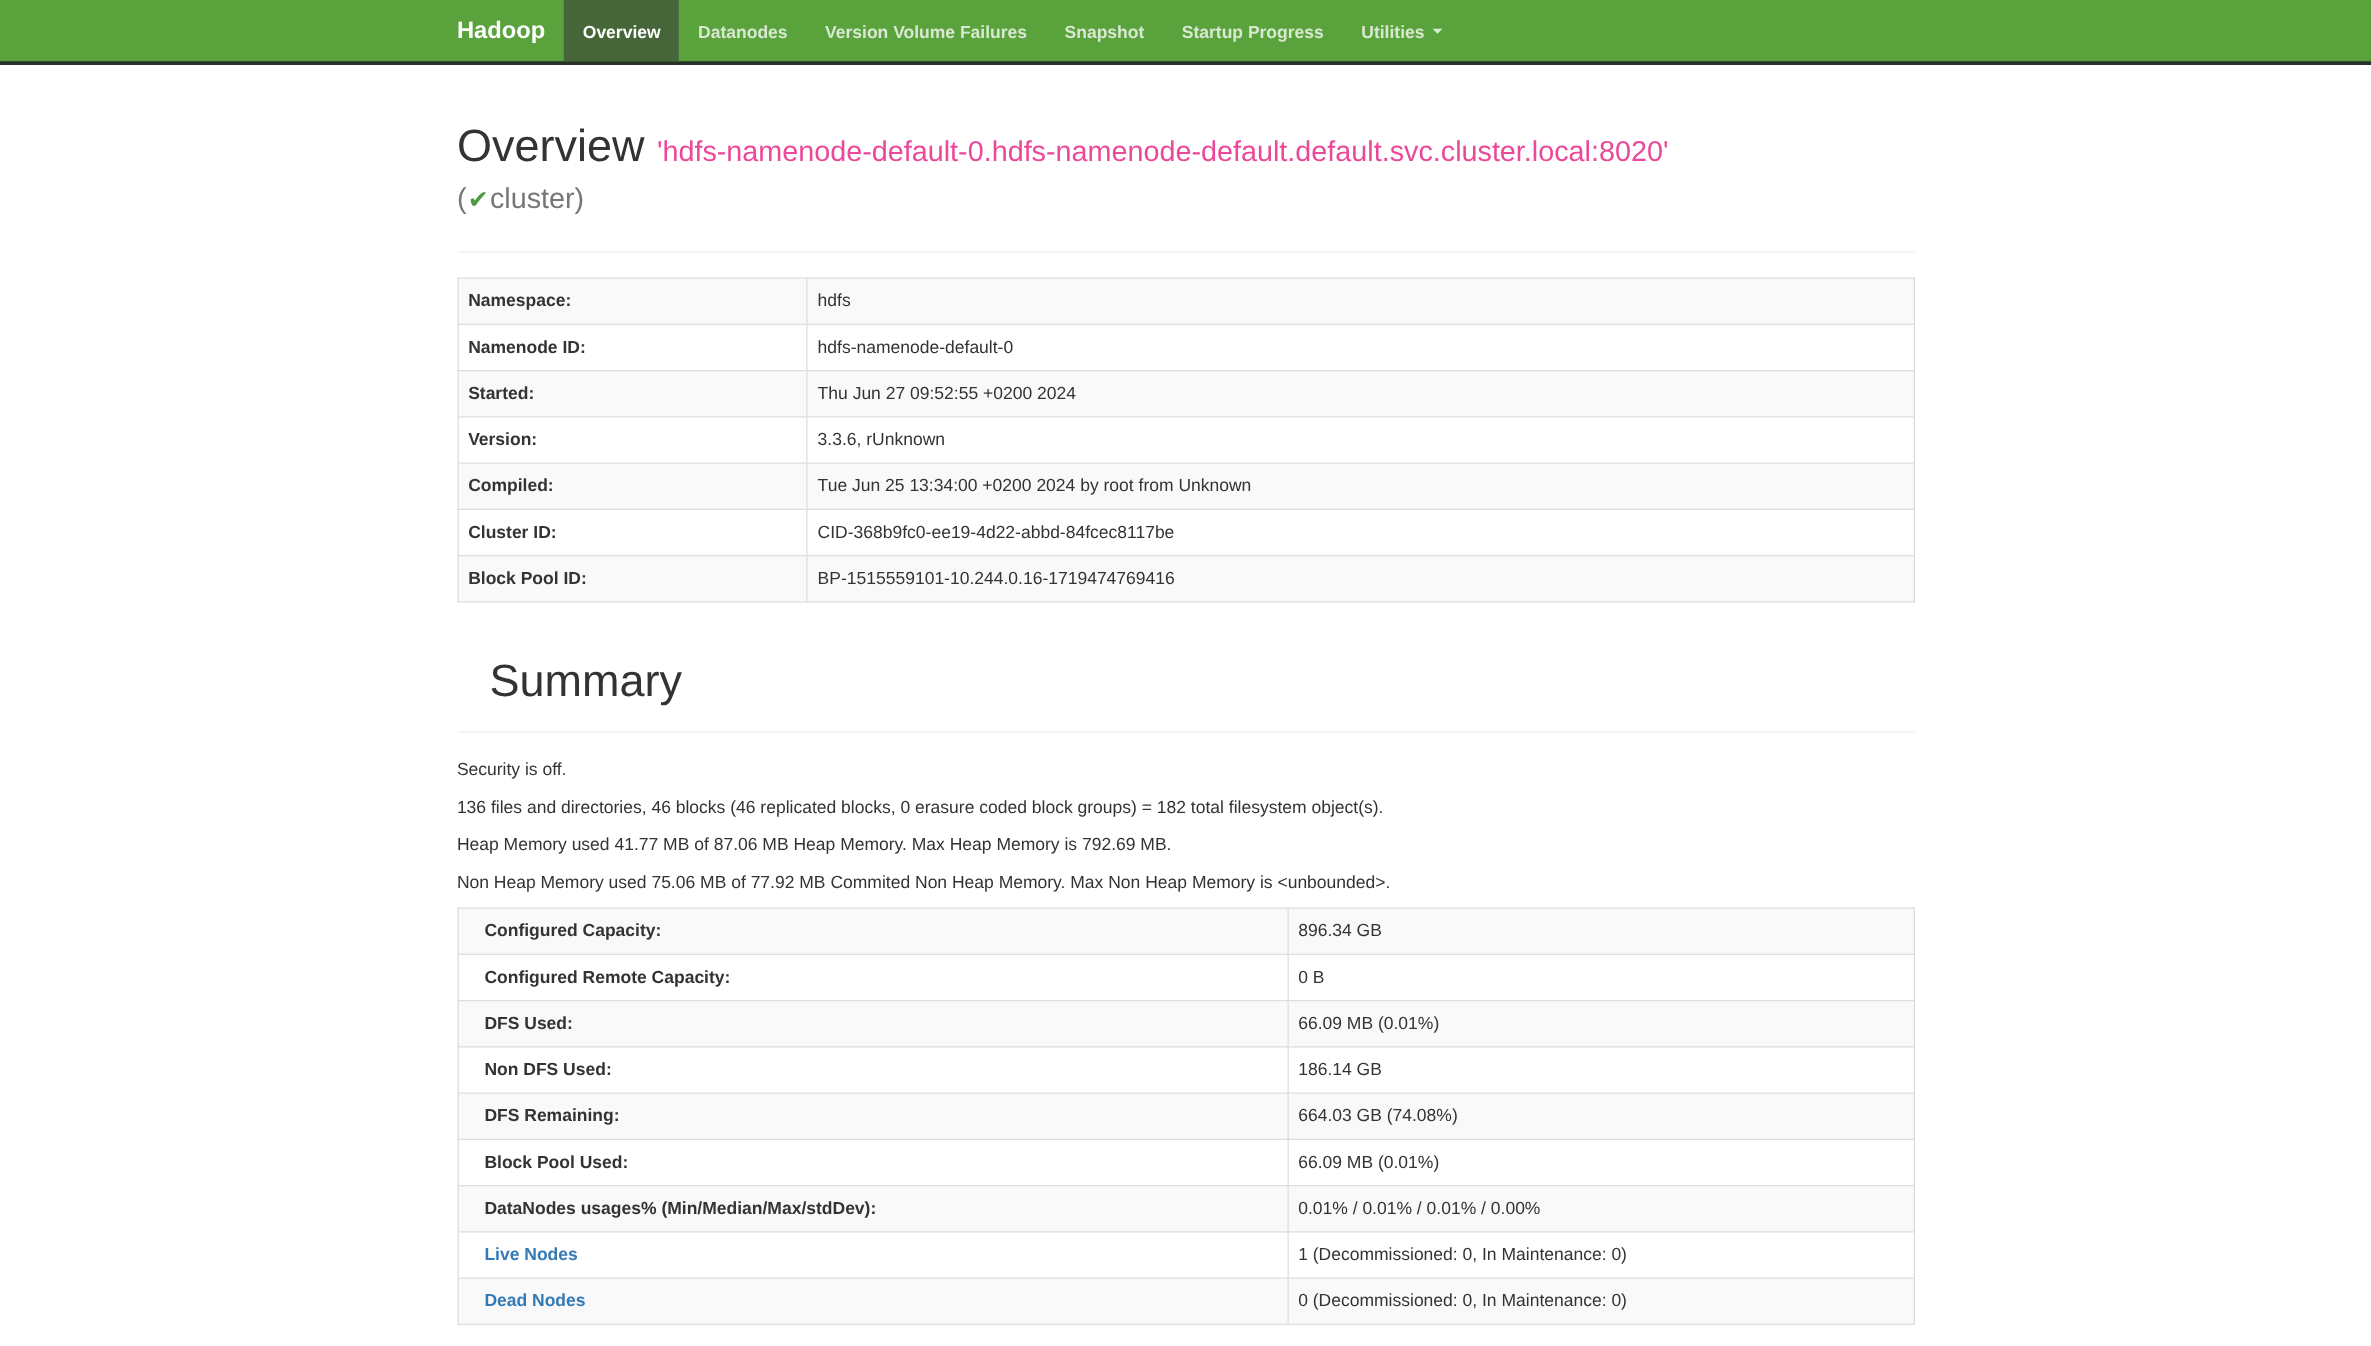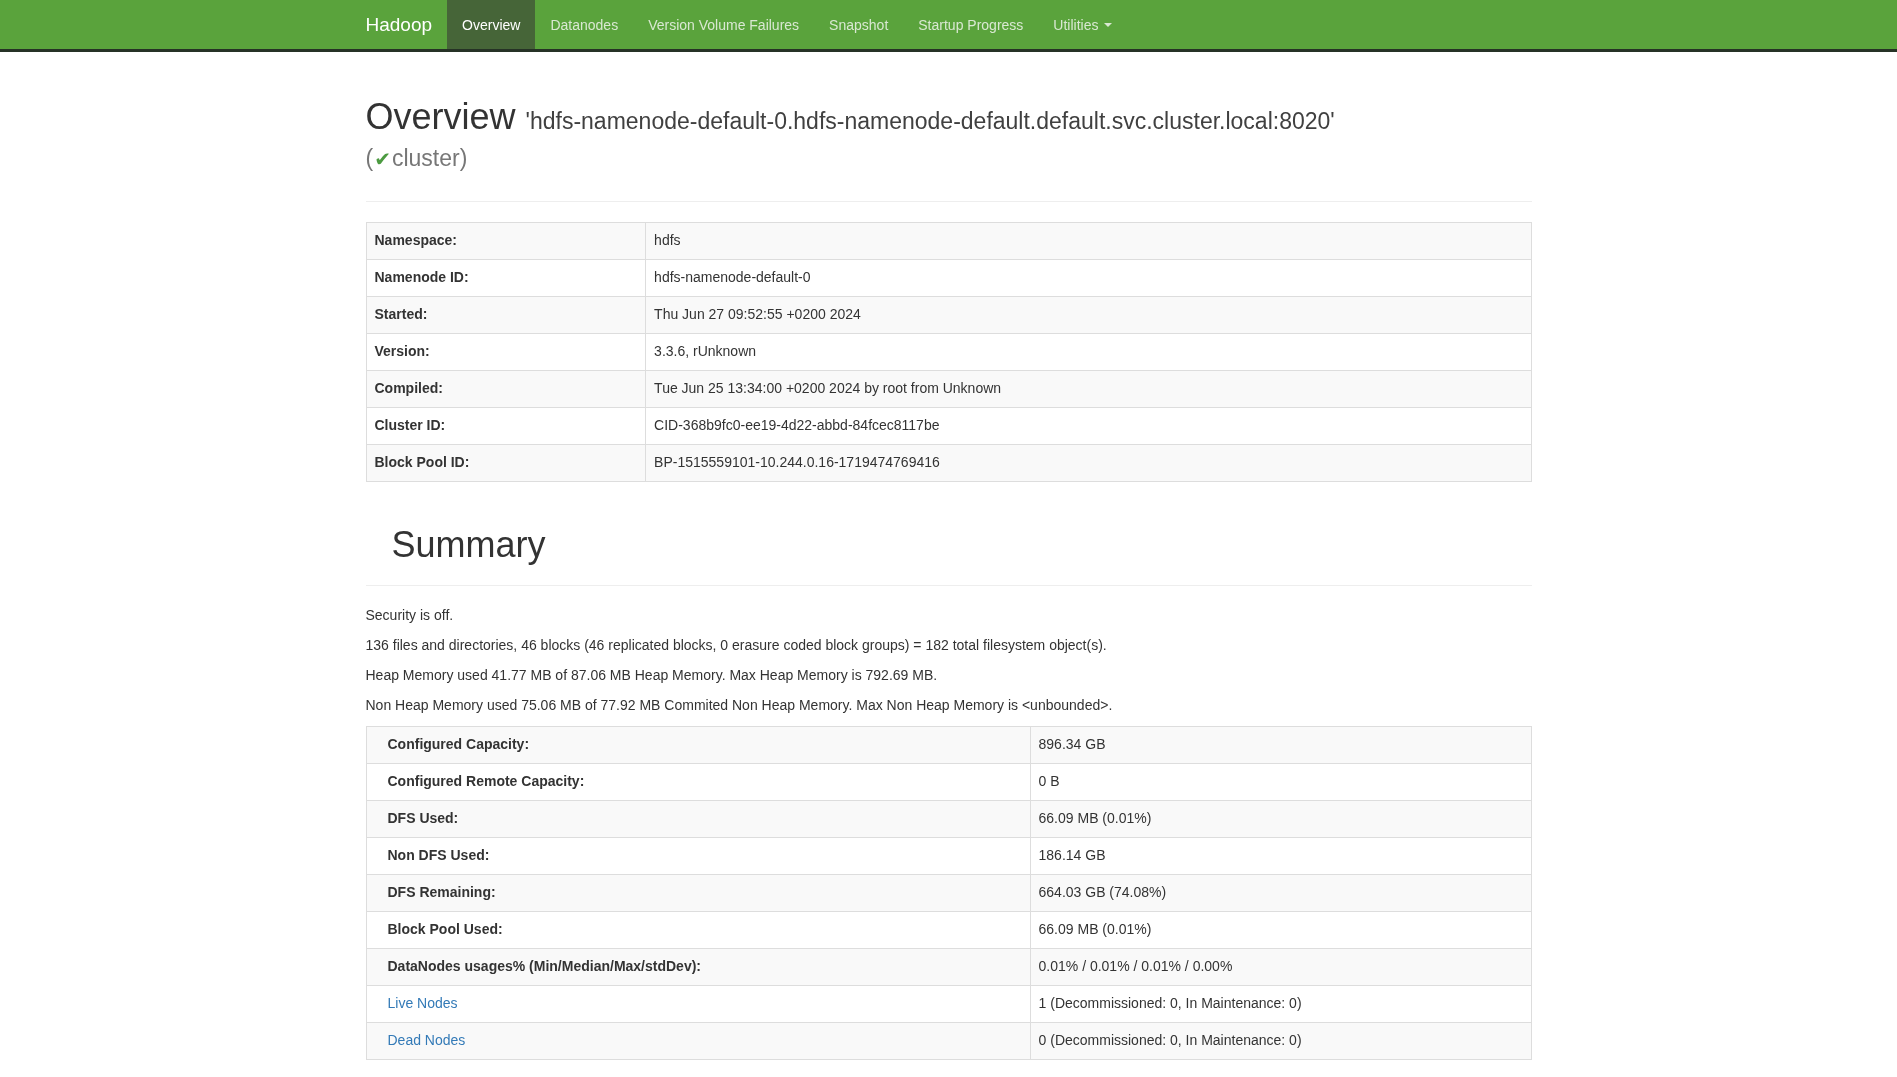--- a/index.html
+++ b/index.html
@@ -10,21 +10,21 @@
     color: #333;
     width: 1897px;
   }
   
   .navbar {
     width: 100%;
     height: 52px;
     background: #5aa33c;
     border-bottom: 3px solid #263226;
   }
-  .navbar .container { height: 100%; display: flex; align-items: stretch; }
+  .navbar .container { height: 100%; display: flex; align-items: stretch; font-weight: bold; }
   .brand {
     color: #ffffff;
     font-size: 19px;
     line-height: 49px;
     padding: 0 15px 0 0;
     text-decoration: none;
     white-space: nowrap;
   }
   ul.nav { list-style: none; display: flex; align-items: stretch; }
   ul.nav > li {
@@ -46,21 +46,21 @@
     border-top: 4px solid #d9e8d2;
   }
   
   .container {
     width: 1196px;
     margin: 0 auto;
     padding: 0 15px;
   }
   .main { margin-top: 44px; }
   h1 { font-size: 36px; font-weight: 400; color: #333; margin: 20px 0 10px 0; line-height: 1.15; }
-  h1 small { font-size: 23px; color: #404040; font-weight: 400; }
+  h1 small { font-size: 23px; color: #ec4899; font-weight: 400; }
   .status-line { font-size: 23px; color: #777; line-height: 1.9; }
   .check { color: #4c9b41; font-size: 20px; padding: 0 1px; }
   hr { border: none; border-top: 1px solid #eeeeee; margin: 20px 0; }
   
   table.tbl {
     width: 100%;
     border-collapse: collapse;
     border: 1px solid #dddddd;
     margin-bottom: 32px;
   }
@@ -69,21 +69,21 @@
     padding: 8px;
     text-align: left;
     font-size: 14px;
     line-height: 1.42857;
     vertical-align: top;
   }
   table.tbl th { font-weight: bold; }
   table.tbl tr:nth-child(odd) { background: #f9f9f9; }
   table.overview th { width: 24%; }
   table.summary th { width: 57%; padding-left: 21px; }
-  a.tbl-link { color: #337ab7; text-decoration: none; font-weight: normal; cursor: pointer; }
+  a.tbl-link { color: #337ab7; text-decoration: none; font-weight: bold; cursor: pointer; }
   
   .summary-paragraphs p { margin: 0 0 10px 0; font-size: 14px; line-height: 1.42857; }
   .section-gap { margin-top: 42px; margin-left: 26px; }
 </style>
 </head>
 <body>
 
 <nav class="navbar">
   <div class="container">
     <a class="brand">Hadoop</a>

